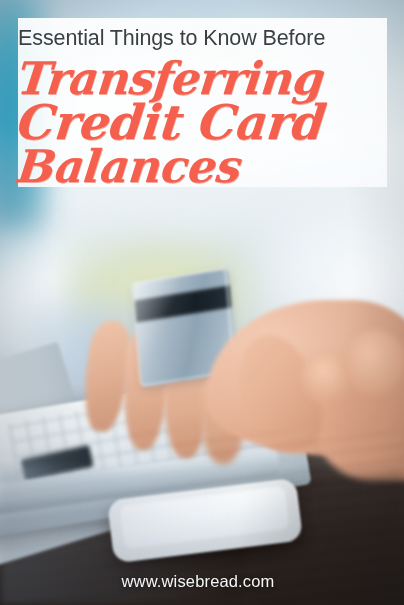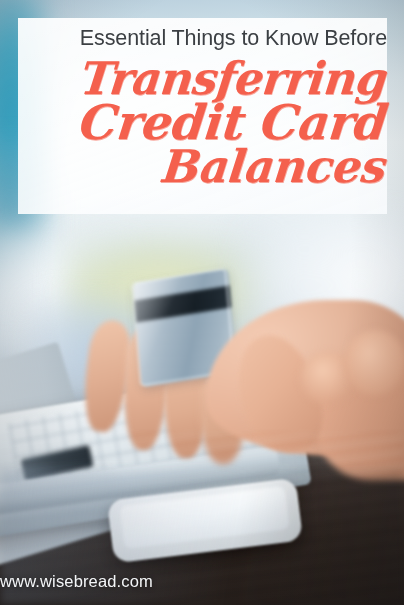--- a/index.html
+++ b/index.html
@@ -280,27 +280,27 @@
   .vignette {
     position:absolute; inset:0;
     background:radial-gradient(ellipse at 50% 42%,
       rgba(0,0,0,0) 52%, rgba(12,16,22,0.10) 78%, rgba(10,14,20,0.22) 100%);
   }
   .photo-soft { position:absolute; inset:0; backdrop-filter:blur(0.4px); }
 
   
   .title-card {
     position:absolute; left:18px; top:18px;
-    width:369px; height:196px;
+    width:369px; height:169px;
     background:linear-gradient(160deg,
       rgba(255,255,255,0.93) 0%,
       rgba(255,255,255,0.90) 40%,
       rgba(253,254,255,0.86) 72%,
       rgba(250,252,254,0.84) 100%);
-    display:flex; flex-direction:column; align-items:flex-end;
+    display:flex; flex-direction:column; align-items:flex-start;
   }
 
   .kicker {
     margin-top:8px;
     font-size:21.5px;
     letter-spacing:-0.1px;
     color:#3b3f43;
     white-space:nowrap;
     line-height:1.18;
   }
@@ -315,21 +315,21 @@
     transform:skewX(-7deg);
     text-shadow:0.6px 0.6px 0 rgba(244,96,77,0.55);
   }
   .s1 { font-size:45px; margin-top:6px; letter-spacing:-1px; }
   .s2 { font-size:48px; margin-top:-2px; letter-spacing:-0.5px; }
   .s3 { font-size:45px; margin-top:-1px; letter-spacing:-0.5px; }
 
   
   .url {
     position:absolute; left:0; right:8px; bottom:14px;
-    text-align:left;
+    text-align:center;
     color:#f4f6f8;
     font-size:16.5px;
     letter-spacing:0.15px;
     text-shadow:0 1px 4px rgba(0,0,0,0.55);
   }
 </style>
 </head>
 <body>
 
 <div id="pin">

